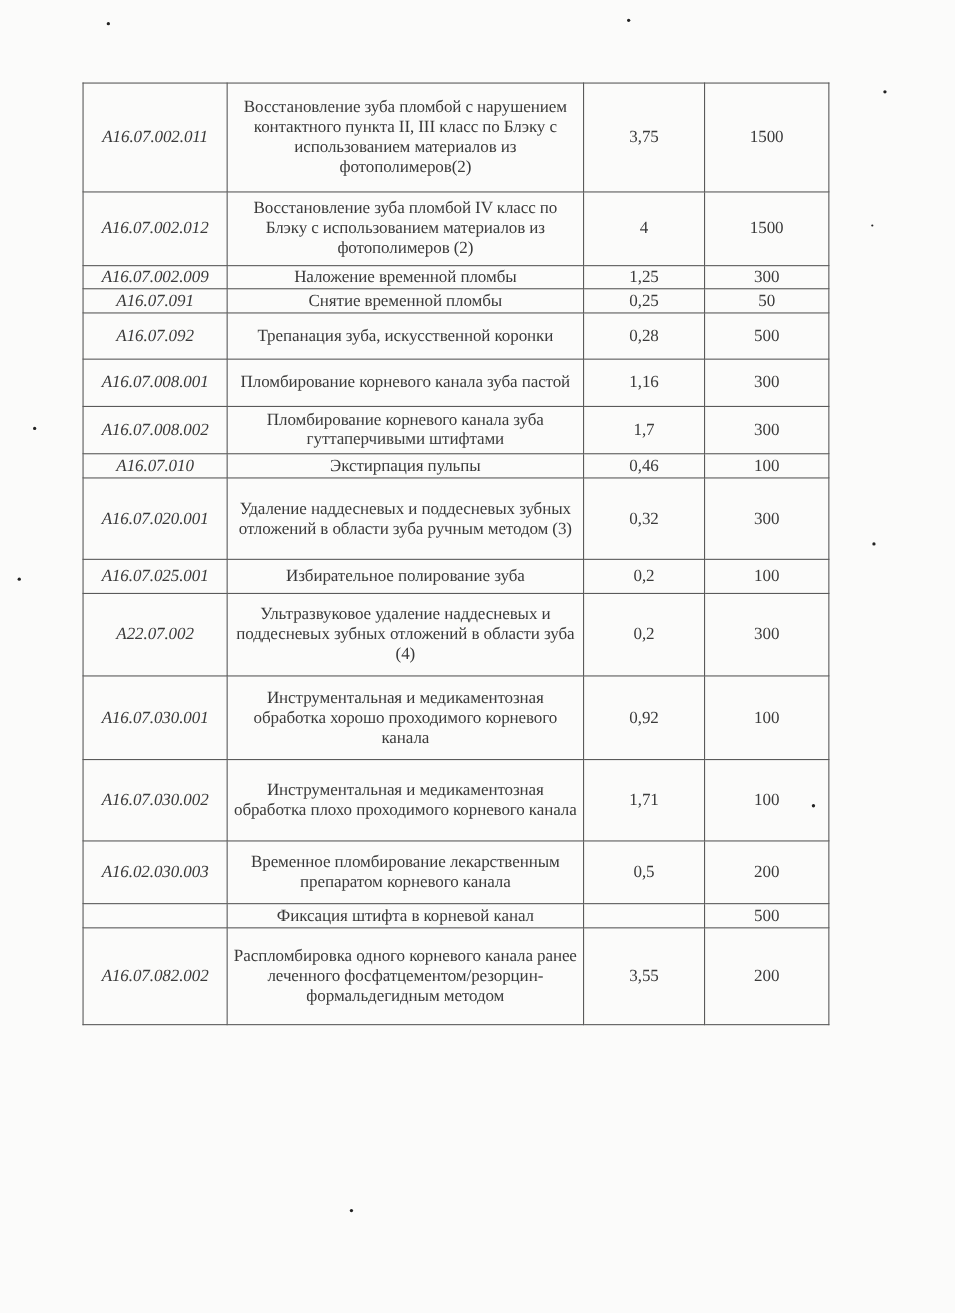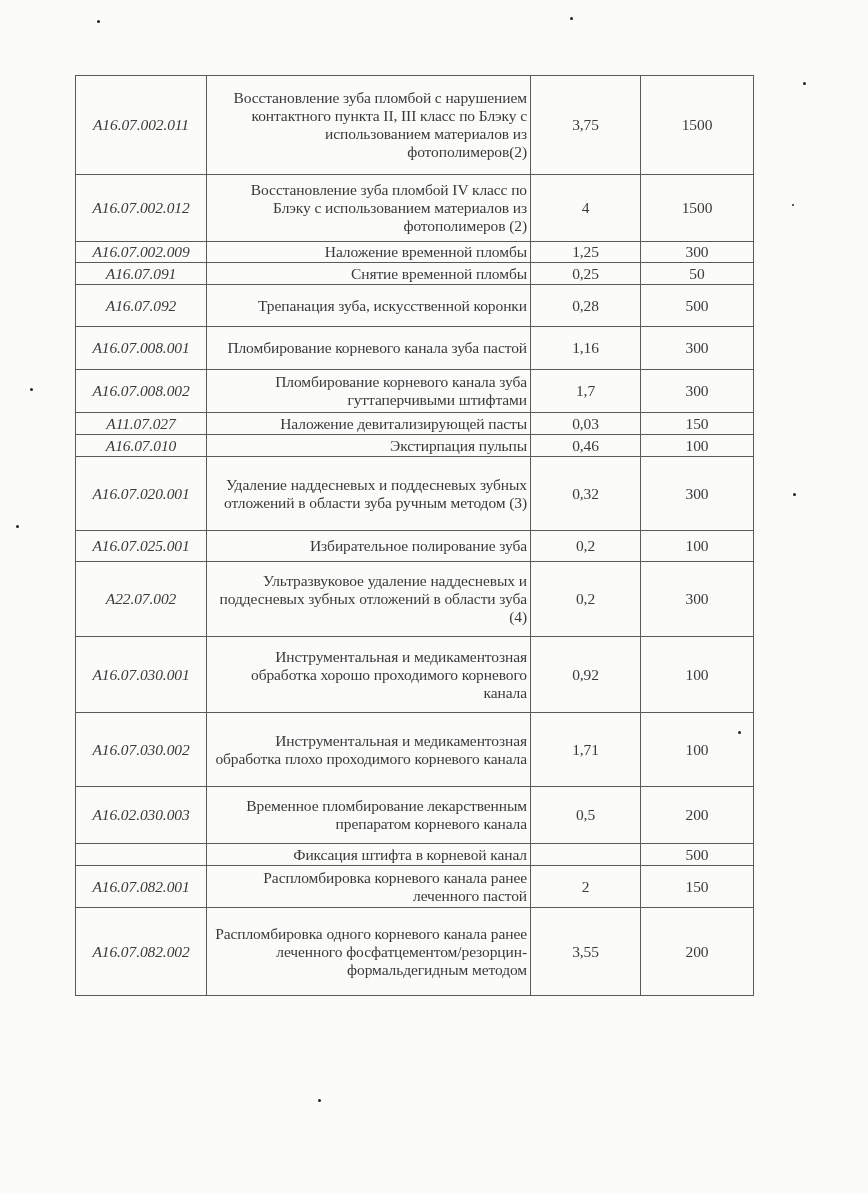--- a/index.html
+++ b/index.html
@@ -21,21 +21,21 @@
   }
   table.price-table td {
     border: 1.5px solid #5a5a5a;
     font-size: 15.5px;
     line-height: 18px;
     padding: 1px 3px;
     vertical-align: middle;
     letter-spacing: -0.1px;
   }
   td.code { text-align: center; width: 124px; padding-left:2px; padding-right:2px;font-style:italic; }
-  td.name { text-align: right; width: 317px; }
+  td.name { text-align: center; width: 317px; }
   td.uet { text-align: center; width: 103px; }
   td.price { text-align: center; width: 106px; }
   .speck {
     position: absolute; width: 3px; height: 3px; border-radius: 50%;
     background: #222;
   }
 </style>
 </head>
 <body>
 
@@ -85,26 +85,20 @@
     <td class="price">300</td>
   </tr>
 
   <tr style="height: 43px;">
     <td class="code">А16.07.008.002</td>
     <td class="name">Пломбирование корневого канала зуба гуттаперчивыми штифтами</td>
     <td class="uet">1,7</td>
     <td class="price">300</td>
   </tr>
 
-  <tr style="height: 22px;">
-    <td class="code">А11.07.027</td>
-    <td class="name">Наложение девитализирующей пасты</td>
-    <td class="uet">0,03</td>
-    <td class="price">150</td>
-  </tr>
 
 
   <tr style="height: 22px;">
     <td class="code">А16.07.010</td>
     <td class="name">Экстирпация пульпы</td>
     <td class="uet">0,46</td>
     <td class="price">100</td>
   </tr>
 
 
@@ -150,26 +144,20 @@
     <td class="price">200</td>
   </tr>
 
   <tr style="height: 22px;">
     <td class="code"></td>
     <td class="name">Фиксация штифта в корневой канал</td>
     <td class="uet"></td>
     <td class="price">500</td>
   </tr>
 
-  <tr style="height: 42px;">
-    <td class="code">А16.07.082.001</td>
-    <td class="name">Распломбировка корневого канала ранее леченного пастой</td>
-    <td class="uet">2</td>
-    <td class="price">150</td>
-  </tr>
 
   <tr style="height: 88px;">
     <td class="code">А16.07.082.002</td>
     <td class="name">Распломбировка одного корневого канала ранее леченного фосфатцементом/резорцин-формальдегидным методом</td>
     <td class="uet">3,55</td>
     <td class="price">200</td>
   </tr>
 
 </tbody>
   </table>

